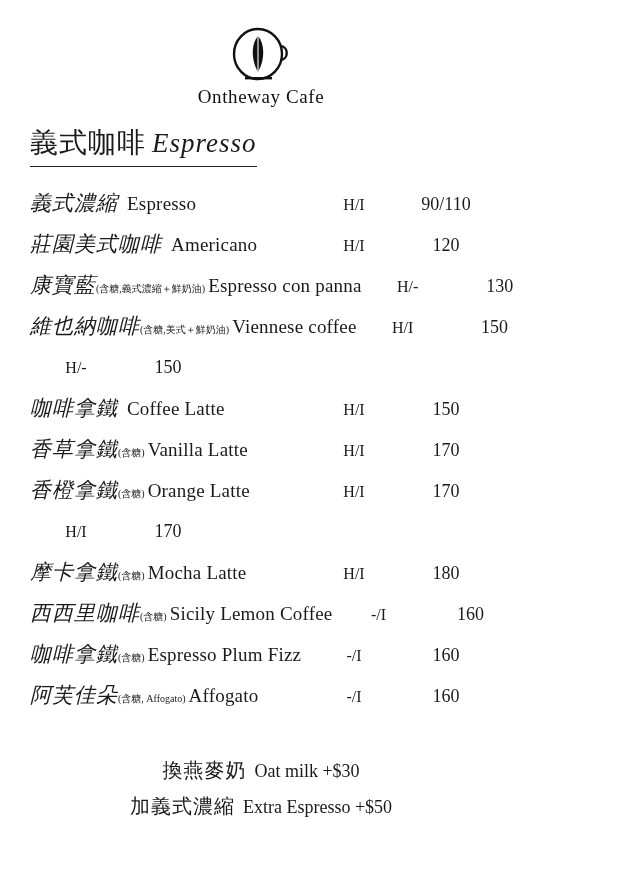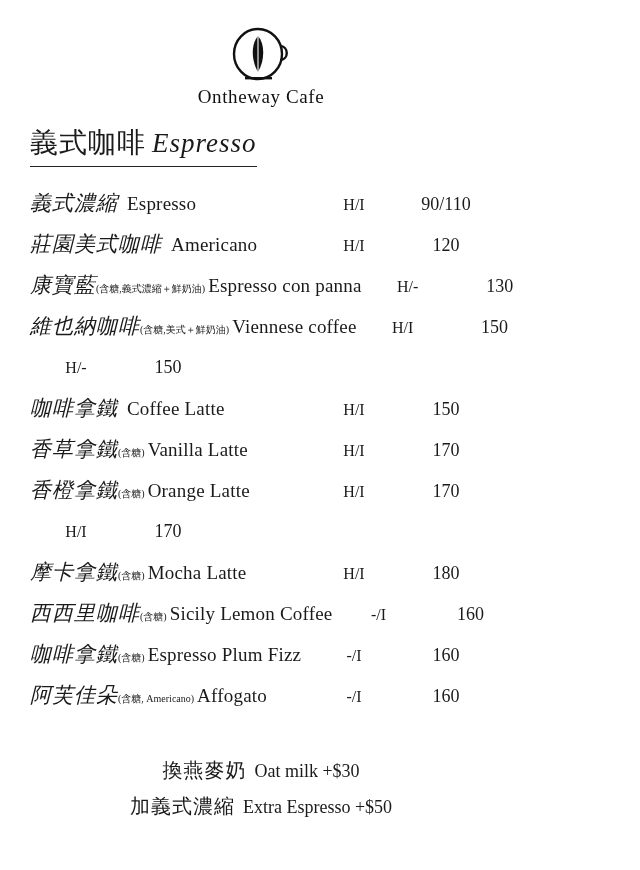--- a/index.html
+++ b/index.html
@@ -243,21 +243,21 @@
     <div class="item-row">
       <div class="item-name">
         <span class="name-zh">咖啡拿鐵</span><span class="name-note">(含糖)</span><span class="name-en">Espresso Plum Fizz</span>
       </div>
       <div class="item-temp">-/I</div>
       <div class="item-price">160</div>
     </div>
 
     <div class="item-row">
       <div class="item-name">
-        <span class="name-zh">阿芙佳朵</span><span class="name-note">(含糖, Americano)</span><span class="name-en">Affogato</span>
+        <span class="name-zh">阿芙佳朵</span><span class="name-note">(含糖, Affogato)</span><span class="name-en">Affogato</span>
       </div>
       <div class="item-temp">-/I</div>
       <div class="item-price">160</div>
     </div>
 
   </div>
 
   <div class="addons">
     <div class="addon-row">
       <span class="addon-zh">換燕麥奶</span><span class="addon-en">Oat milk +$30</span>

